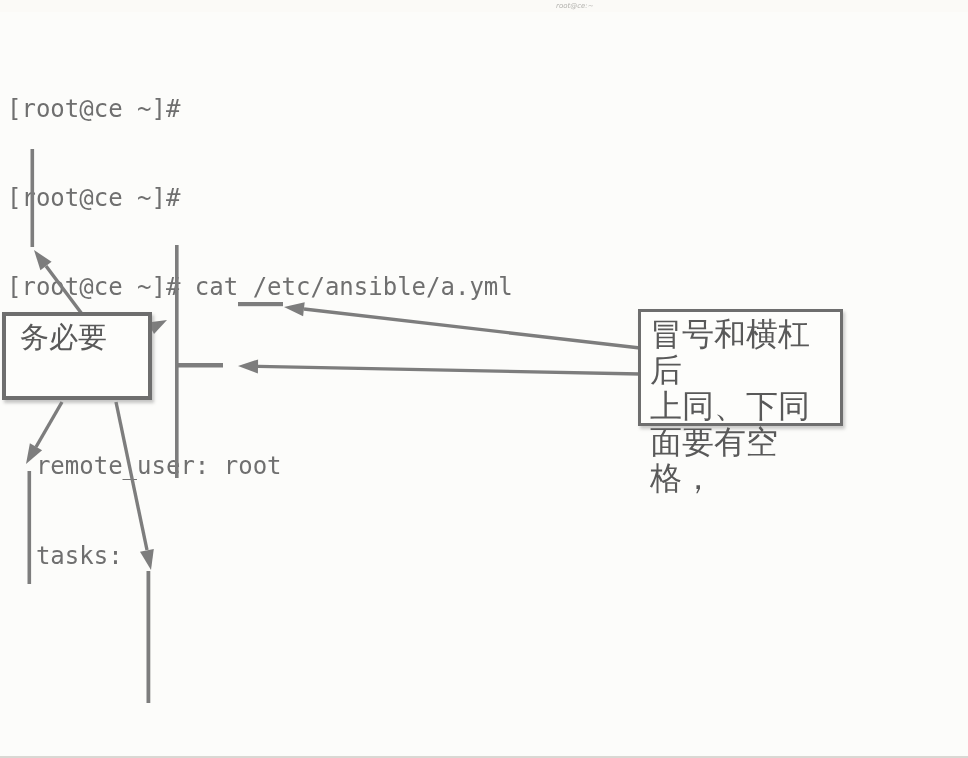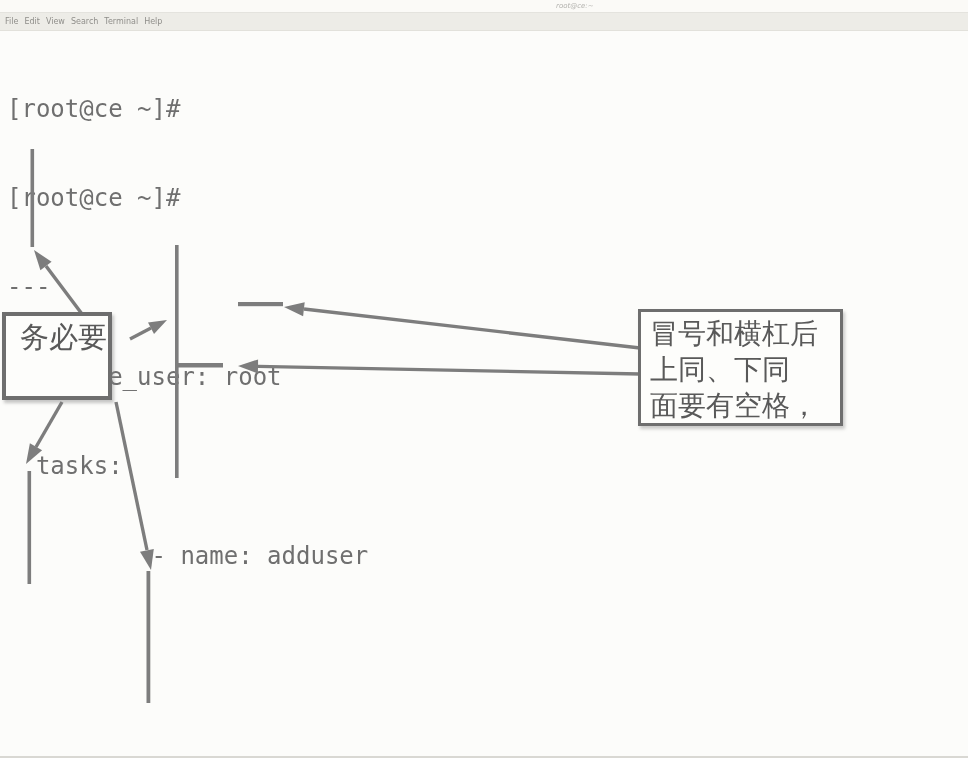--- a/index.html
+++ b/index.html
@@ -24,57 +24,49 @@
     font-size:24px; line-height:29.8px; color:#6f6f6f;
     padding:7px 0 0 7px; white-space:pre;
   }
   .tline { height:29.8px; }
   .overlay { position:absolute; left:0; top:0; width:968px; height:758px; pointer-events:none; }
   .note {
     position:absolute; box-sizing:border-box;
     background:#fdfdfb; color:#595959;
   }
   .note-left {
-    left:2px; top:312px; width:110px; height:88px;
+    left:2px; top:312px; width:150px; height:88px;
     border:4px solid #6e6e6e;
     box-shadow:2px 3px 3px rgba(130,130,130,.45);
     font-size:29px; line-height:39px; padding:2px 0 0 14px;
   }
   .note-right {
     left:638px; top:309px; width:205px; height:117px;
     border:3px solid #6e6e6e;
     box-shadow:2px 3px 3px rgba(130,130,130,.4);
-    font-size:28px; line-height:36px; padding:4px 0 0 9px;
+    font-size:32px; line-height:36px; padding:4px 0 0 9px;
   }
 </style>
 </head>
 <body>
 
 <div class="window">
 
   <div class="titlebar">
     <span class="title">root@ce:~</span>
   </div>
 
-  <div class="menubar">
-    <span class="menu-item">File</span>
-    <span class="menu-item">Edit</span>
-    <span class="menu-item">View</span>
-    <span class="menu-item">Search</span>
-    <span class="menu-item">Terminal</span>
-    <span class="menu-item">Help</span>
-  </div>
 
   <div class="terminal">
     <div class="tline">[root@ce ~]# </div>
     <div class="tline">[root@ce ~]# </div>
+    <div class="tline">[root@ce ~]# cat /etc/ansible/a.yml</div>
     <div class="tline">---</div>
     <div class="tline">  remote_user: root</div>
     <div class="tline">  tasks:</div>
-    <div class="tline">          - name: adduser</div>
     
     
     
     
     
     
     
     
     
     

